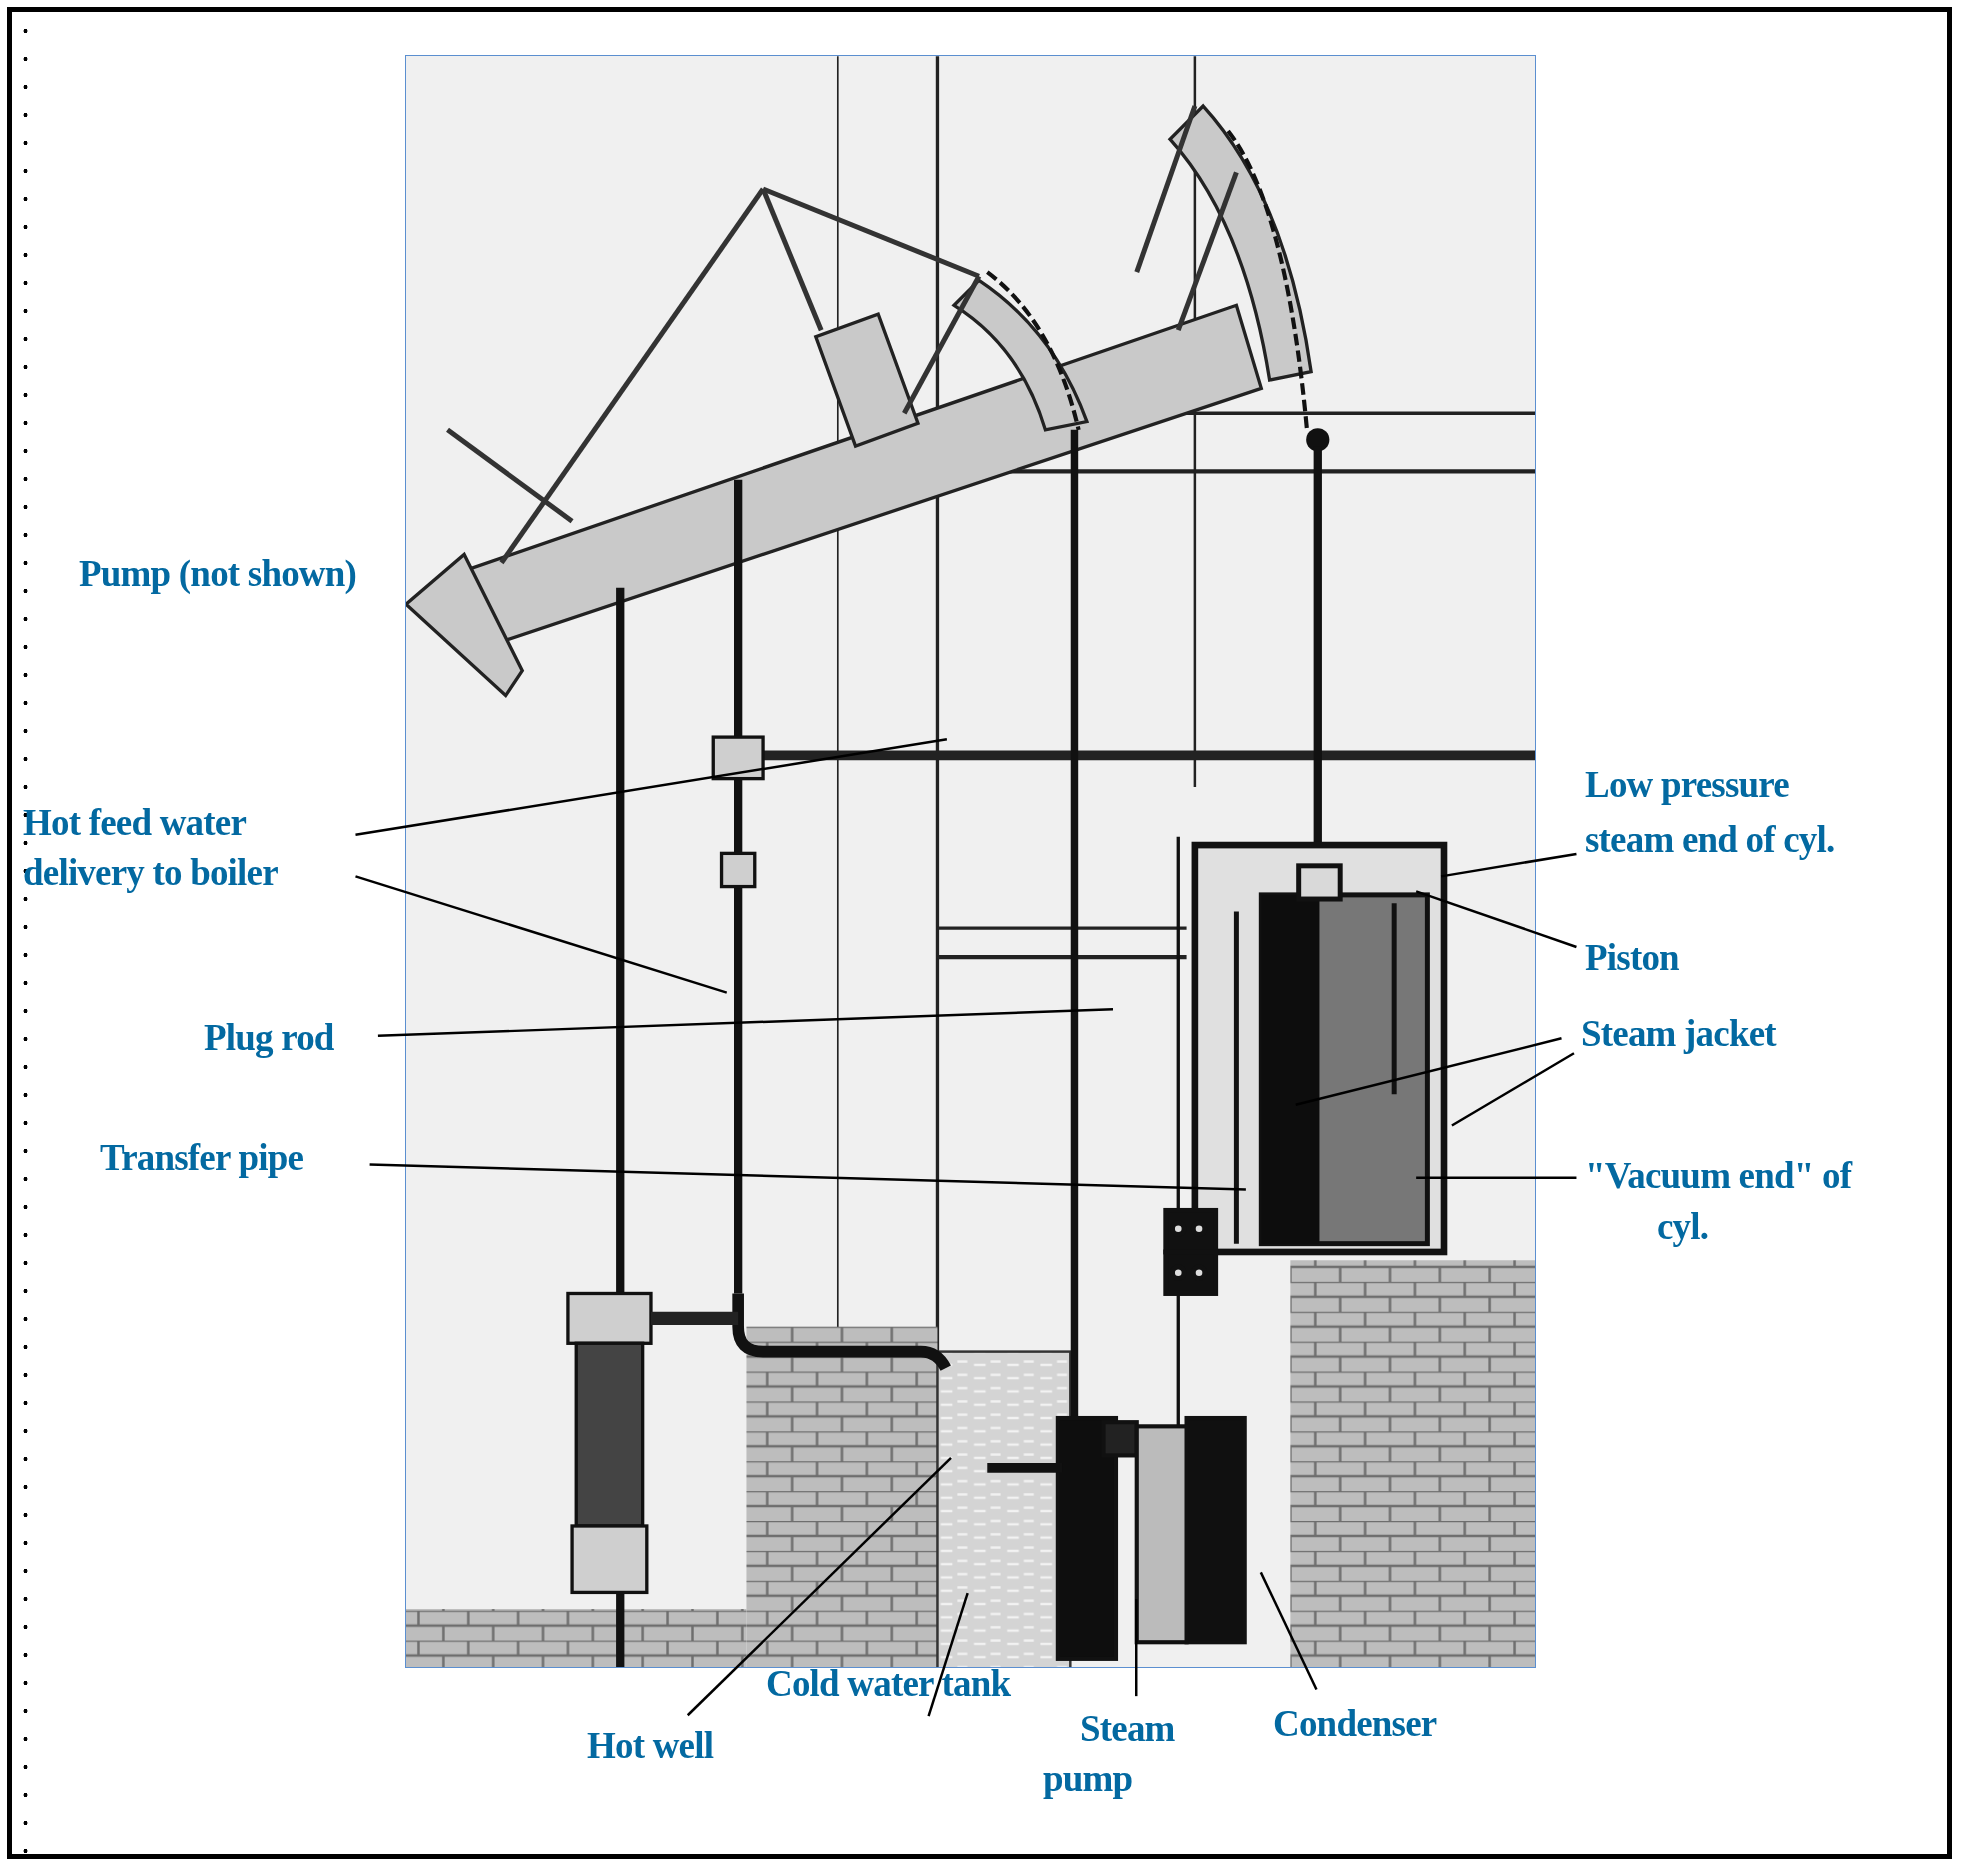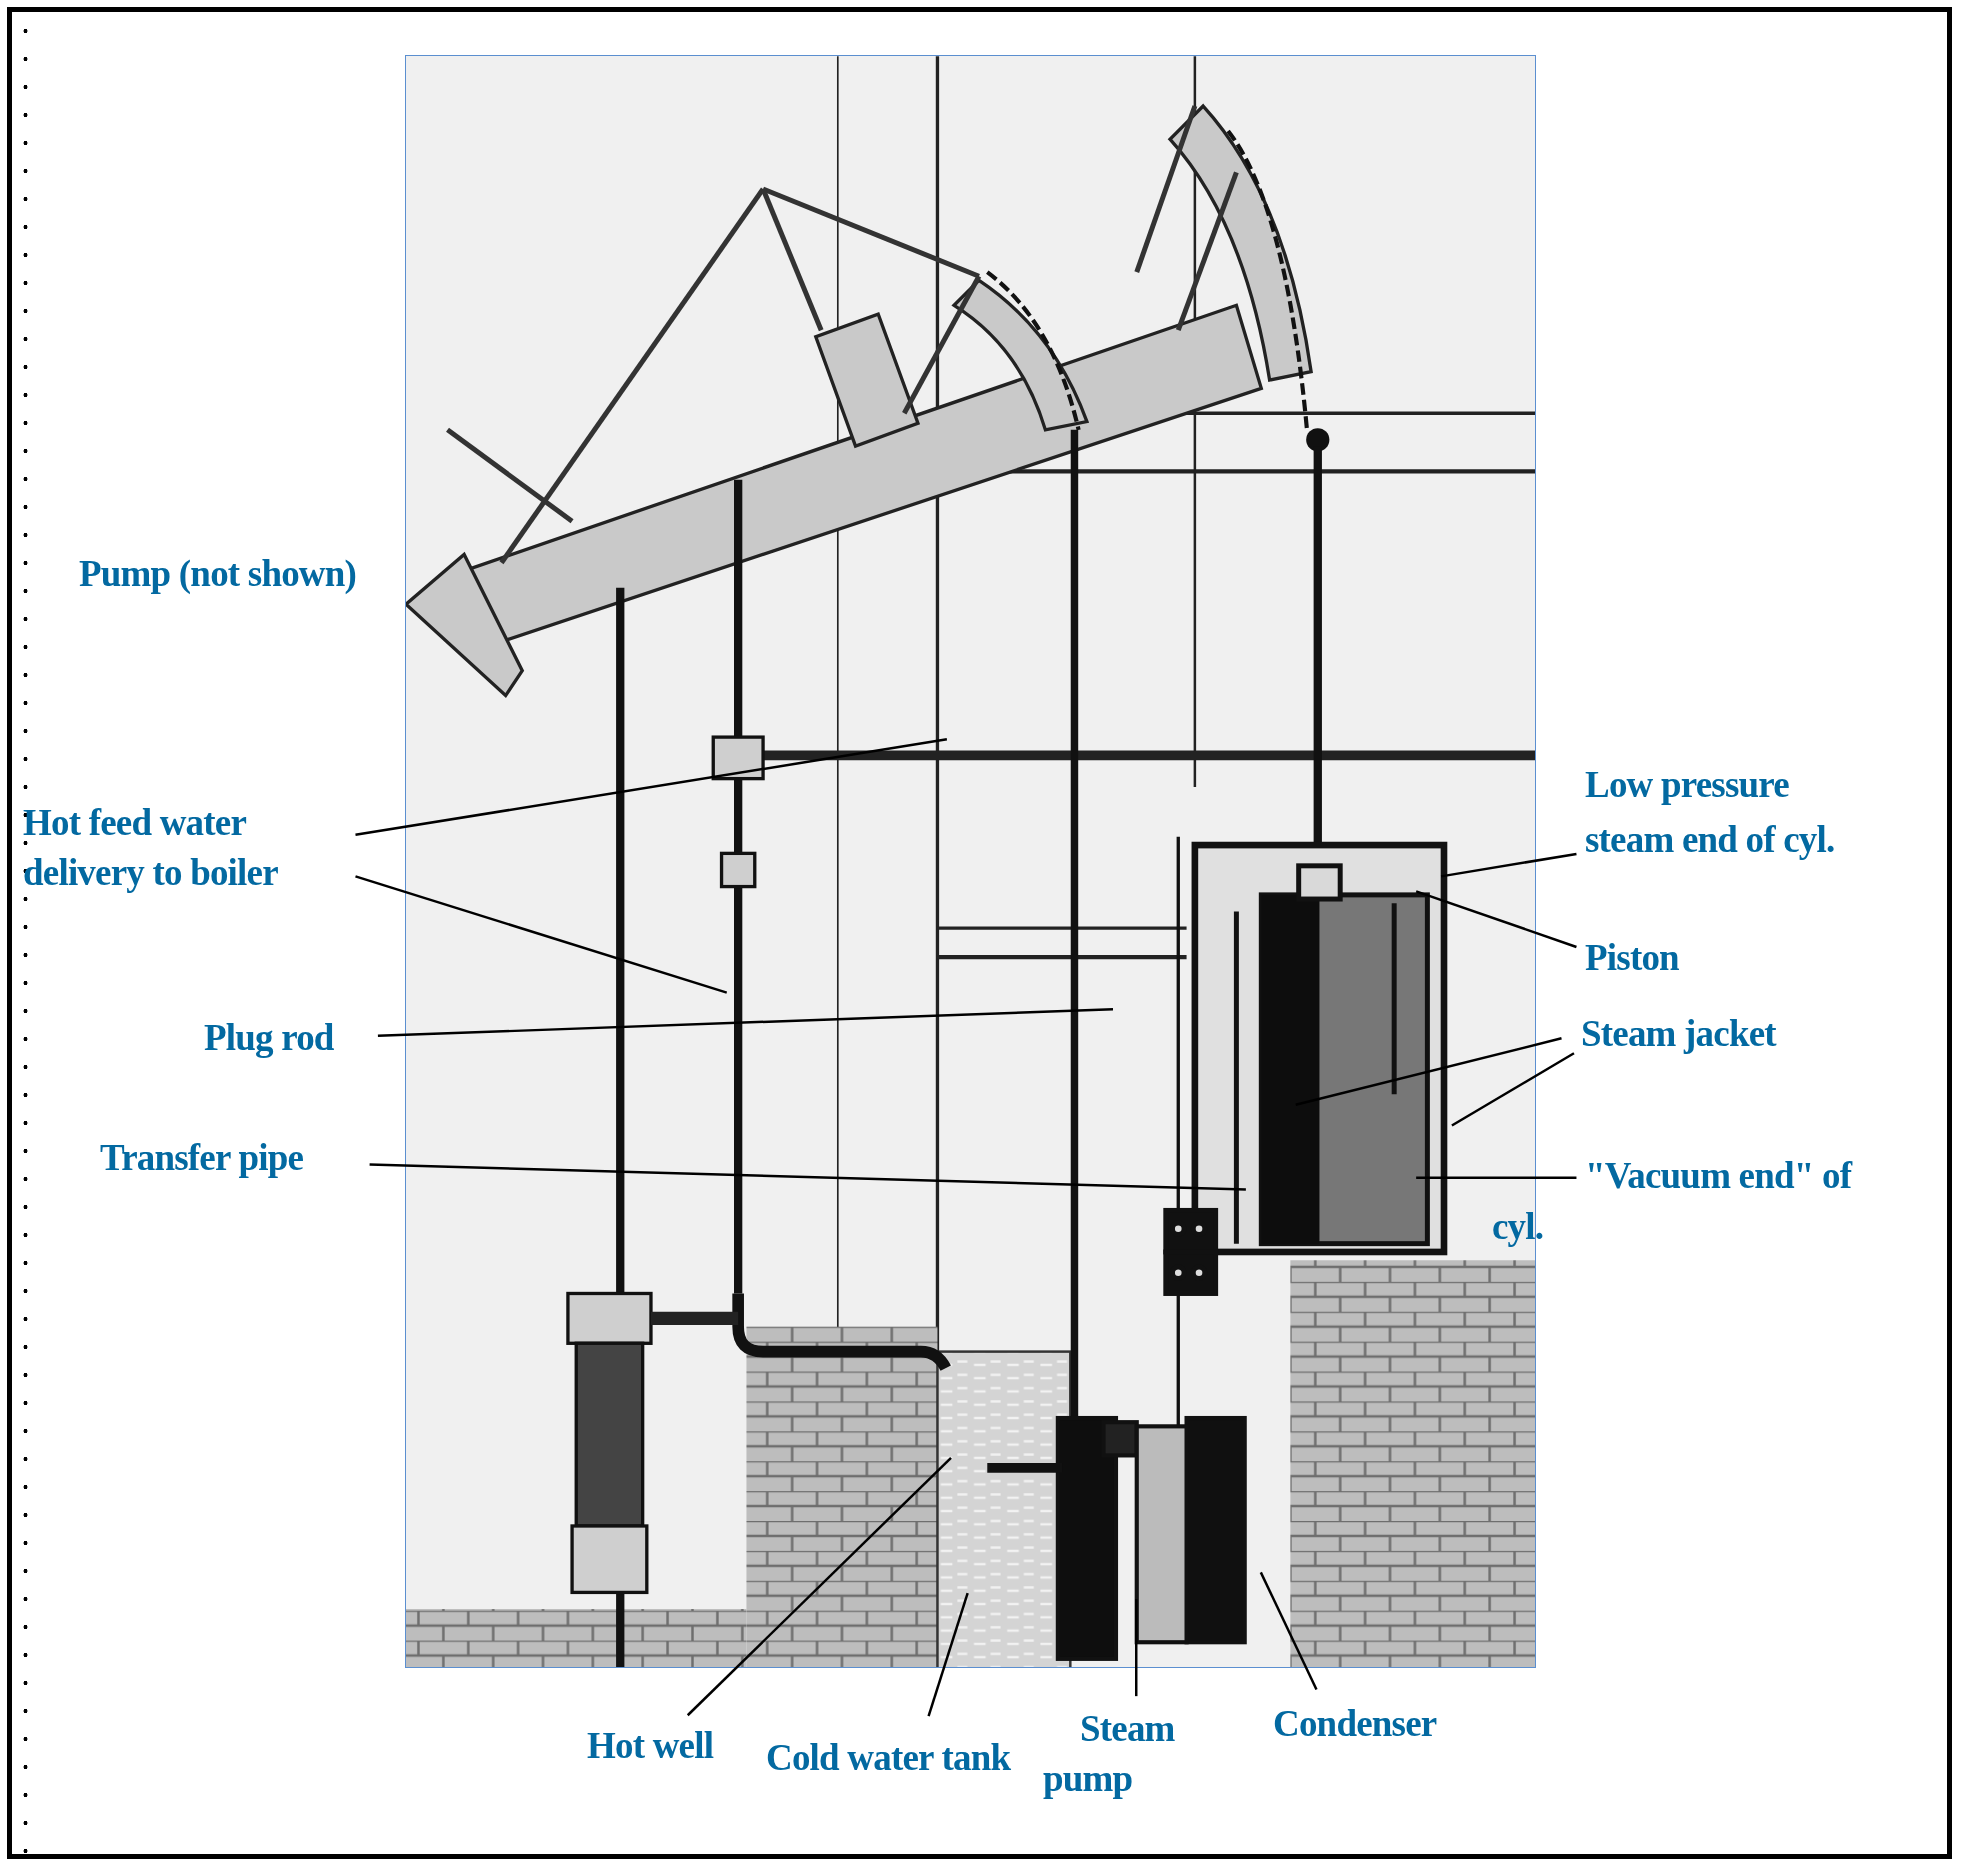--- a/index.html
+++ b/index.html
@@ -151,19 +151,19 @@
 <div class="label" style="left:79px; top:548px;">Pump (not shown)</div>
 <div class="label" style="left:23px; top:797px;">Hot feed water</div>
 <div class="label" style="left:23px; top:847px;">delivery to boiler</div>
 <div class="label" style="left:204px; top:1012px;">Plug rod</div>
 <div class="label" style="left:100px; top:1132px;">Transfer pipe</div>
 <div class="label" style="left:1585px; top:759px;">Low pressure</div>
 <div class="label" style="left:1585px; top:814px;">steam end of cyl.</div>
 <div class="label" style="left:1585px; top:932px;">Piston</div>
 <div class="label" style="left:1581px; top:1008px;">Steam jacket</div>
 <div class="label" style="left:1585px; top:1150px;">"Vacuum end" of</div>
-<div class="label" style="left:1492px; top:1201px;">cyl.</div>
+<div class="label" style="left:1657px; top:1201px;">cyl.</div>
 <div class="label" style="left:587px; top:1720px;font-family:Liberation Serif, serif;">Hot well</div>
-<div class="label" style="left:766px; top:1732px;">Cold water tank</div>
+<div class="label" style="left:766px; top:1658px;">Cold water tank</div>
 <div class="label" style="left:1080px; top:1703px;">Steam</div>
 <div class="label" style="left:1043px; top:1753px;">pump</div>
 <div class="label" style="left:1273px; top:1698px;">Condenser</div>
 
 
 </body></html>

